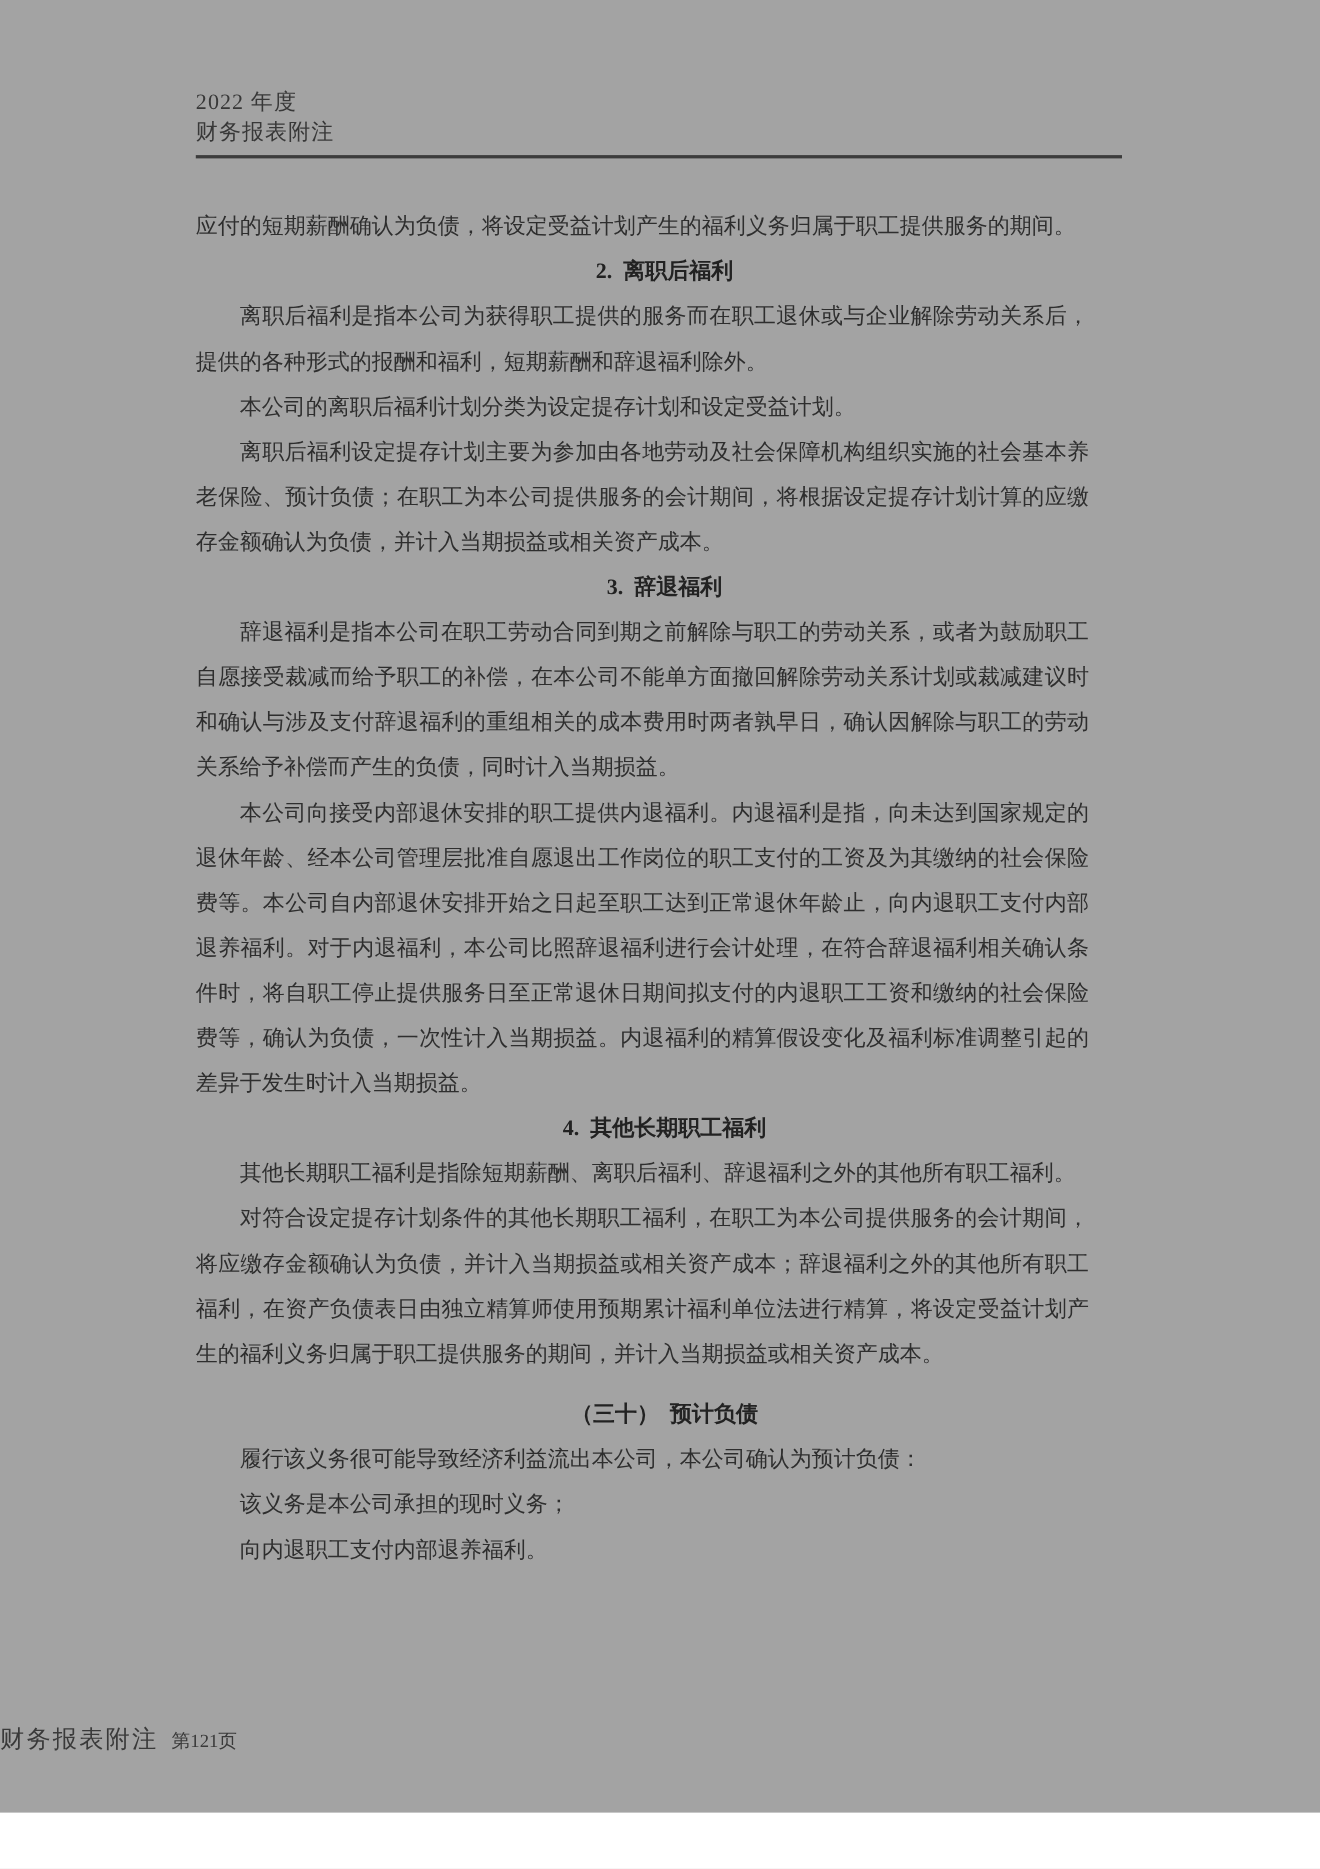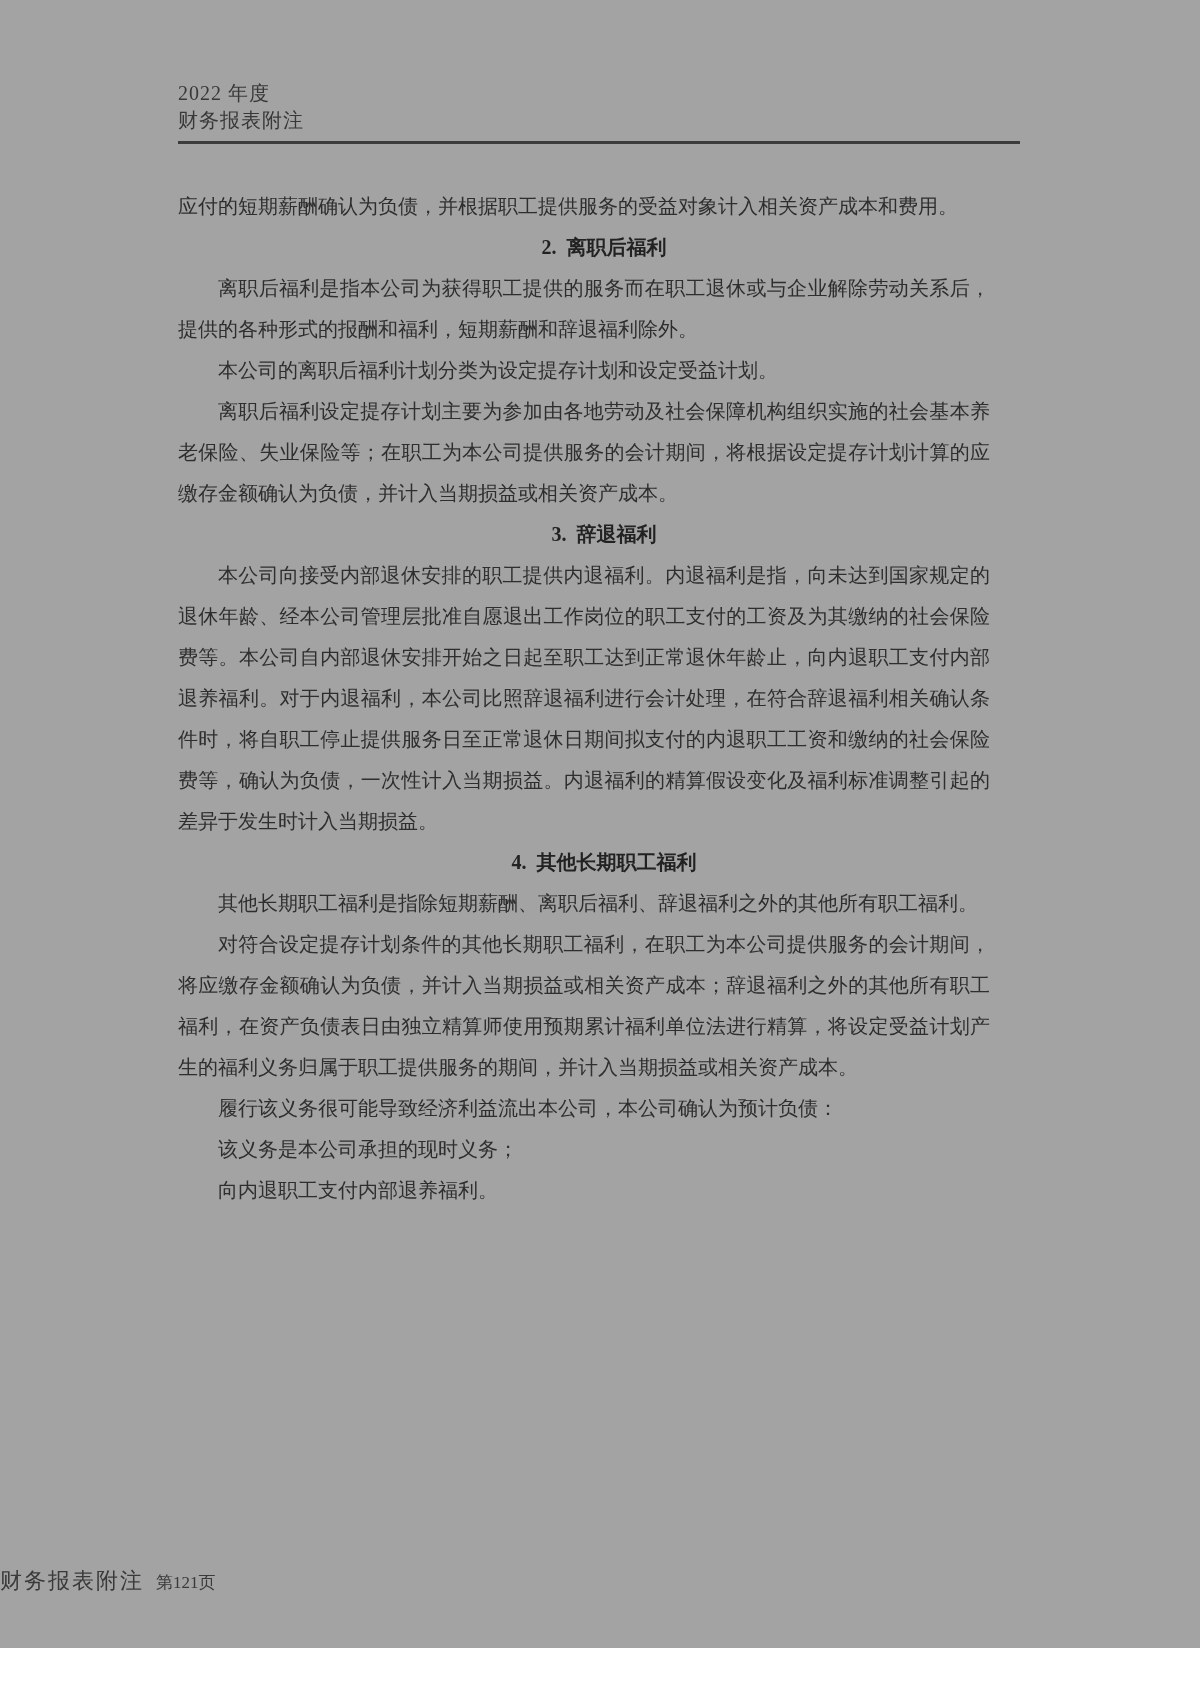--- a/index.html
+++ b/index.html
@@ -71,30 +71,32 @@
 
 <div class="page">
 
   <header class="doc-header">
     <div class="hline">2022 年度</div>
     <div class="hline">财务报表附注</div>
     <div class="rule"></div>
   </header>
 
   <main class="doc-body">
-    <p class="para no-indent">应付的短期薪酬确认为负债，并根据职工提供服务的受益对象计入相关资产成本和费用。</p>
+    <p class="para no-indent">应付的短期薪酬确认为负债，将设定受益计划产生的福利义务归属于职工提供服务的期间。</p>
     <h3 class="heading">2.  离职后福利</h3>
     <p class="para">离职后福利是指本公司为获得职工提供的服务而在职工退休或与企业解除劳动关系后，提供的各种形式的报酬和福利，短期薪酬和辞退福利除外。</p>
     <p class="para">本公司的离职后福利计划分类为设定提存计划和设定受益计划。</p>
-    <p class="para">离职后福利设定提存计划主要为参加由各地劳动及社会保障机构组织实施的社会基本养老保险、失业保险等；在职工为本公司提供服务的会计期间，将根据设定提存计划计算的应缴存金额确认为负债，并计入当期损益或相关资产成本。</p>
+    <p class="para">离职后福利设定提存计划主要为参加由各地劳动及社会保障机构组织实施的社会基本养老保险、预计负债；在职工为本公司提供服务的会计期间，将根据设定提存计划计算的应缴存金额确认为负债，并计入当期损益或相关资产成本。</p>
     <h3 class="heading">3.  辞退福利</h3>
+    <p class="para">辞退福利是指本公司在职工劳动合同到期之前解除与职工的劳动关系，或者为鼓励职工自愿接受裁减而给予职工的补偿，在本公司不能单方面撤回解除劳动关系计划或裁减建议时和确认与涉及支付辞退福利的重组相关的成本费用时两者孰早日，确认因解除与职工的劳动关系给予补偿而产生的负债，同时计入当期损益。</p>
     <p class="para">本公司向接受内部退休安排的职工提供内退福利。内退福利是指，向未达到国家规定的退休年龄、经本公司管理层批准自愿退出工作岗位的职工支付的工资及为其缴纳的社会保险费等。本公司自内部退休安排开始之日起至职工达到正常退休年龄止，向内退职工支付内部退养福利。对于内退福利，本公司比照辞退福利进行会计处理，在符合辞退福利相关确认条件时，将自职工停止提供服务日至正常退休日期间拟支付的内退职工工资和缴纳的社会保险费等，确认为负债，一次性计入当期损益。内退福利的精算假设变化及福利标准调整引起的差异于发生时计入当期损益。</p>
     <h3 class="heading">4.  其他长期职工福利</h3>
     <p class="para">其他长期职工福利是指除短期薪酬、离职后福利、辞退福利之外的其他所有职工福利。</p>
     <p class="para">对符合设定提存计划条件的其他长期职工福利，在职工为本公司提供服务的会计期间，将应缴存金额确认为负债，并计入当期损益或相关资产成本；辞退福利之外的其他所有职工福利，在资产负债表日由独立精算师使用预期累计福利单位法进行精算，将设定受益计划产生的福利义务归属于职工提供服务的期间，并计入当期损益或相关资产成本。</p>
+    <h3 class="heading section">（三十）  预计负债</h3>
     <p class="para">履行该义务很可能导致经济利益流出本公司，本公司确认为预计负债：</p>
     <p class="para">该义务是本公司承担的现时义务；</p>
     <p class="para">向内退职工支付内部退养福利。</p>
   </main>
 
   <footer class="doc-footer">
     <span class="footer-title">财务报表附注</span><span class="footer-page">第121页</span>
   </footer>
 
 </div>

